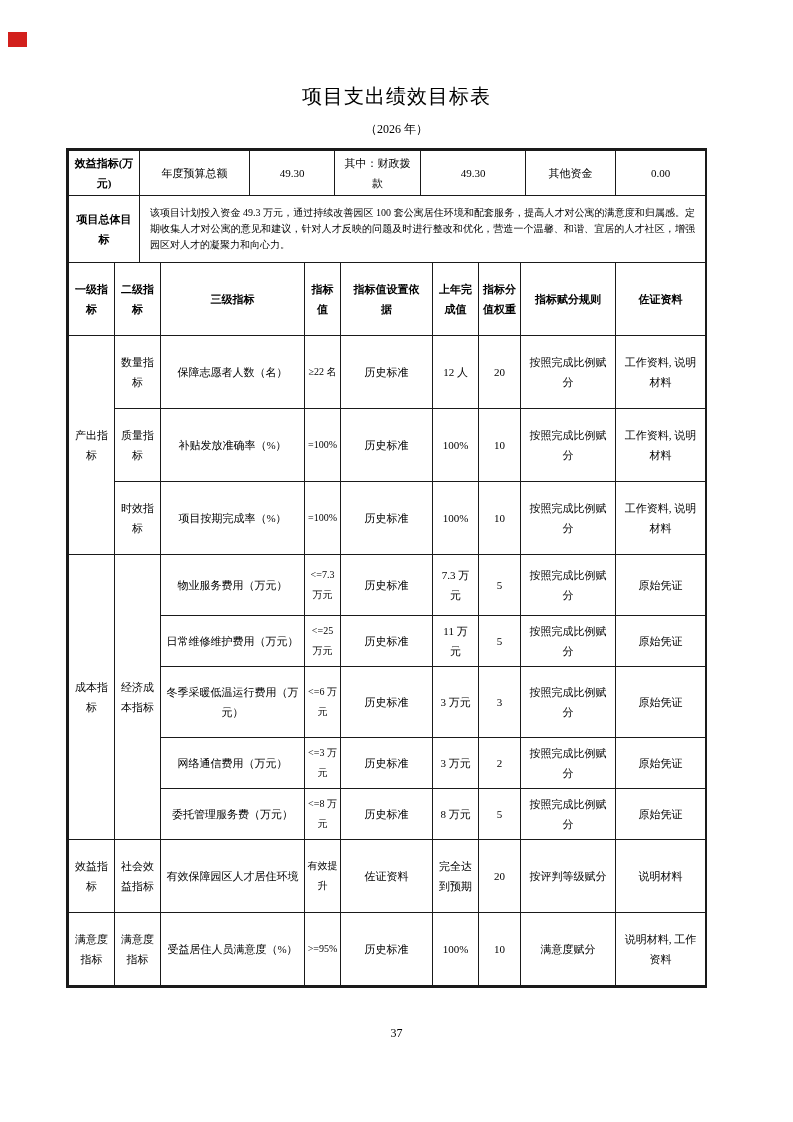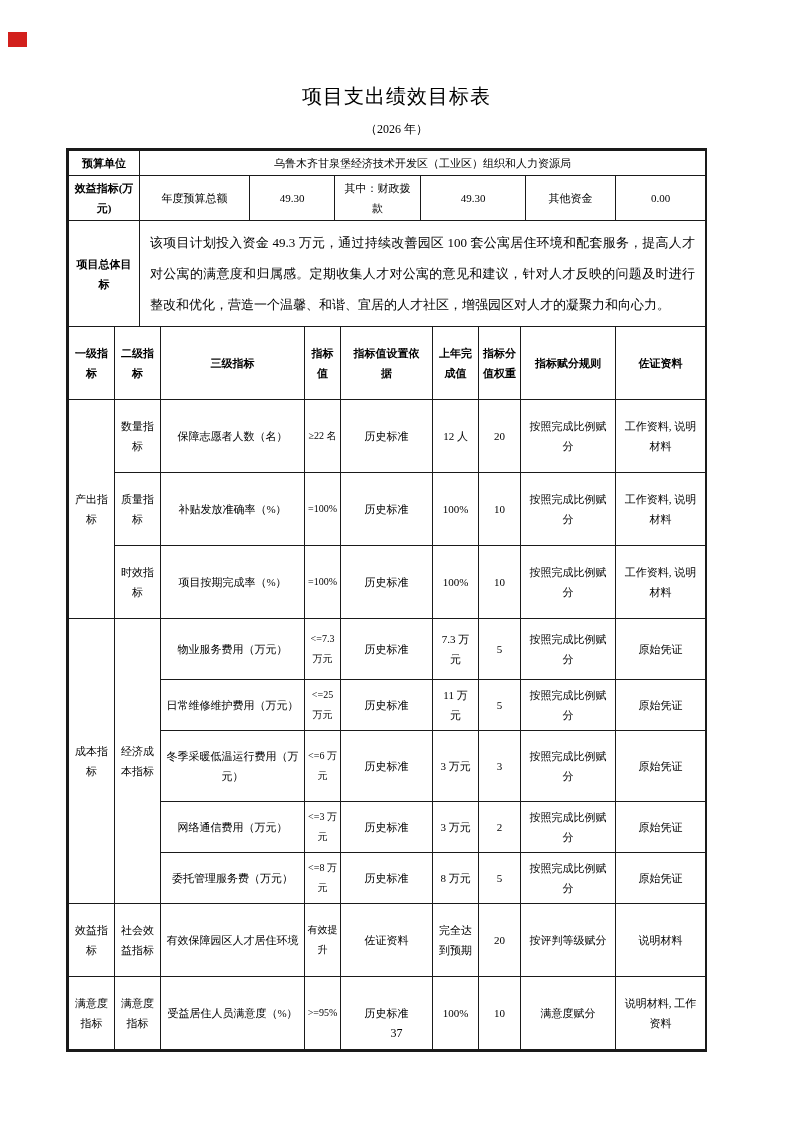--- a/index.html
+++ b/index.html
@@ -53,22 +53,22 @@
     vertical-align: middle;
     padding: 2px 5px;
     line-height: 20px;
     word-break: normal;
     overflow: hidden;
   }
   .b { font-weight: bold; }
   td.goal {
     text-align: justify;
     padding: 6px 10px;
-    line-height: 31px;
-    font-size: 13px;
+    line-height: 16px;
+    font-size: 10px;
   }
   
   td.c-l1, td.c-l2 { padding: 16px 6px; }
   td.c-l3 { padding: 15px 4px; }
   td.c-val { padding: 2px 2px; font-size: 10px; overflow-wrap: break-word; }
   td.c-basis { padding: 2px 9px; }
   td.c-prev { padding: 2px 5px; overflow-wrap: break-word; }
   td.c-weight { padding: 2px 2px; }
   td.c-rule { padding: 2px 6px; }
   td.c-ev { padding: 2px 6px; }
@@ -97,24 +97,20 @@
       <colgroup>
         <col style="width:71px">
           <col style="width:110px">
           <col style="width:85px">
         <col style="width:86px">
           <col style="width:105px">
           <col style="width:90px">
           <col style="width:90px">
       </colgroup>
       <tbody>
-          <tr style="height:25px">
-        <td class="b">预算单位</td>
-        <td colspan="6">乌鲁木齐甘泉堡经济技术开发区（工业区）组织和人力资源局</td>
-      </tr>
       <tr style="height:44px">
         <td class="b">效益指标(万元)</td>
         <td>年度预算总额</td>
         <td>49.30</td>
         <td>其中：财政拨款</td>
         <td>49.30</td>
         <td>其他资金</td>
         <td>0.00</td>
       </tr>
       <tr style="height:67px">

